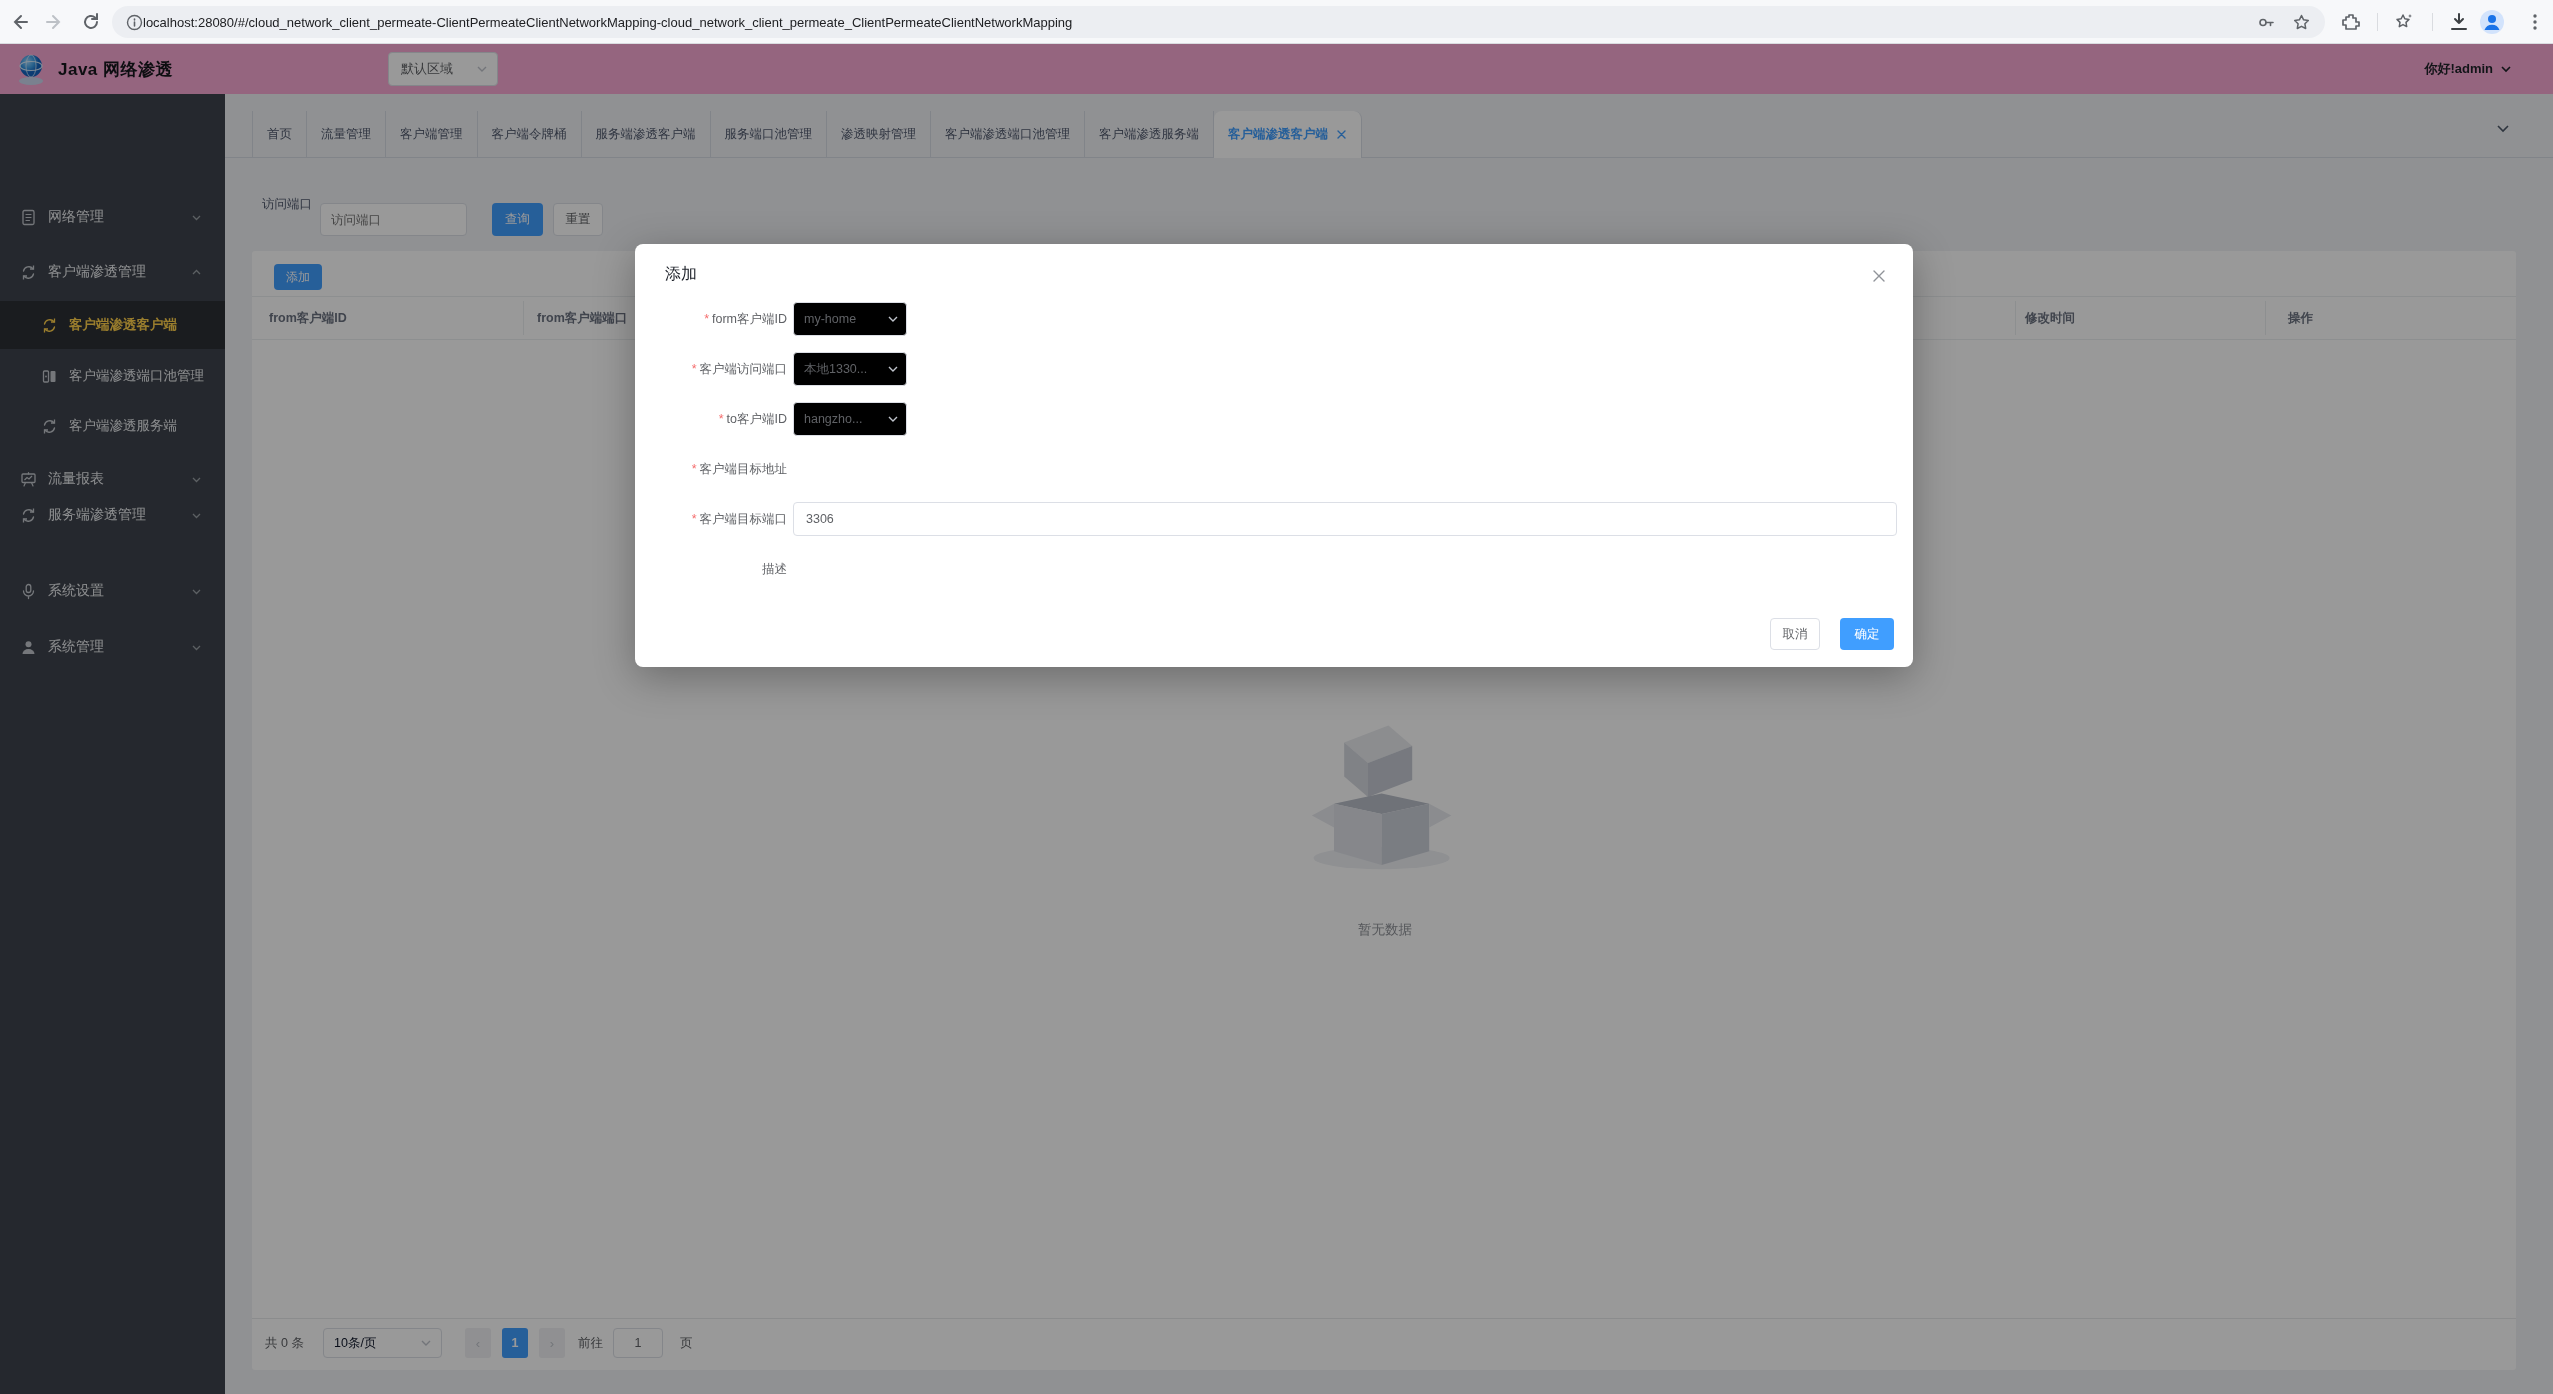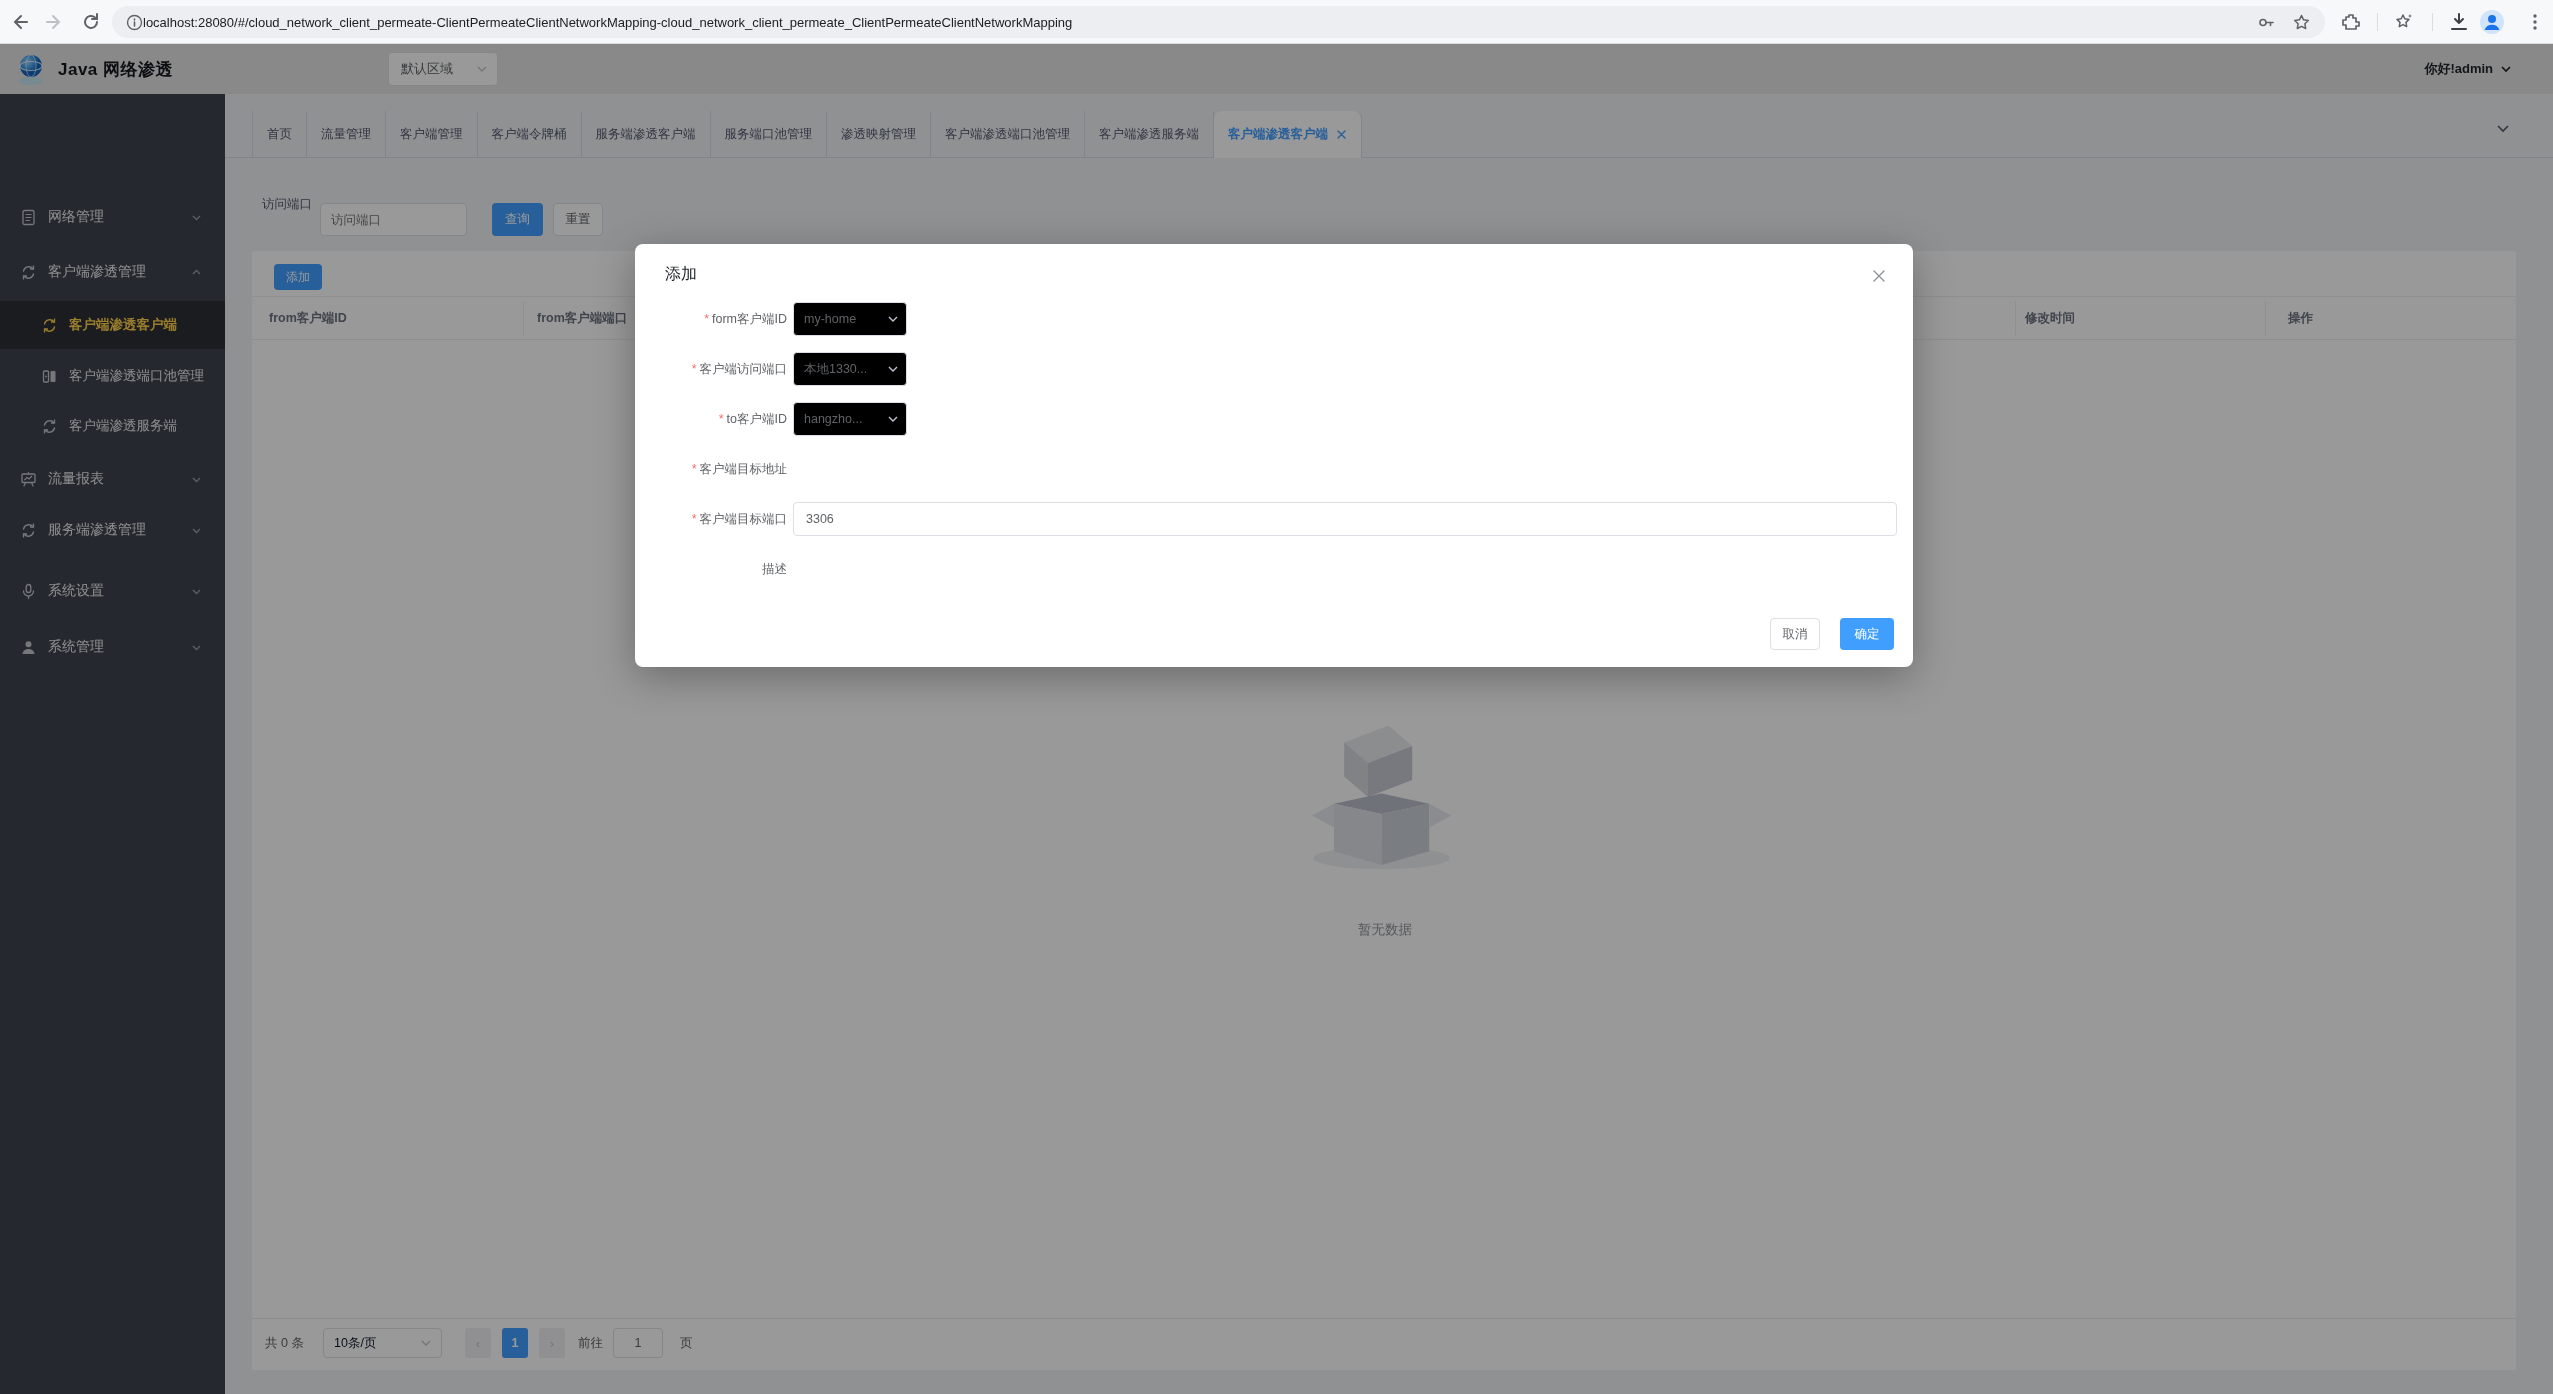--- a/index.html
+++ b/index.html
@@ -8,21 +8,21 @@
          font-family:"Liberation Sans","DejaVu Sans",sans-serif;}
   .abs{position:absolute}
   svg{display:block}
 
   
   .chrome{position:absolute;top:0;left:0;width:100%;height:44px;background:#f7f8fa;border-bottom:1px solid #dadce0;z-index:50}
   .omnibox{position:absolute;left:112px;top:6px;width:2213px;height:32px;background:#eceef2;border-radius:16px;display:flex;align-items:center;font-size:13px;color:#202124}
   .nav-ic{position:absolute;top:11px;width:22px;height:22px}
 
   
-  .appbar{position:absolute;top:44px;left:0;width:100%;height:50px;background:#e5e5e5;z-index:1}
+  .appbar{position:absolute;top:44px;left:0;width:100%;height:50px;background:#f9a8d4;z-index:1}
   .appbar .title{position:absolute;left:58px;top:0;height:50px;display:flex;align-items:center;font-size:17px;font-weight:bold;color:#16181d;letter-spacing:.5px}
   .hsel{position:absolute;left:388px;top:8px;width:110px;height:34px;border:1px solid #dcdfe6;border-radius:4px;display:flex;align-items:center;font-size:13px;color:#606266;background:#fff}
   .hsel span{padding-left:12px;flex:1}
   .greet{position:absolute;right:40px;top:0;height:50px;display:flex;align-items:center;gap:6px;font-size:13px;font-weight:bold;color:#1f2329}
 
   
   .sidebar{position:absolute;left:0;top:94px;width:225px;height:1300px;background:#3f444d;z-index:1}
   .srow{position:absolute;left:0;width:225px;height:48px;display:flex;align-items:center;color:#e9ebee;font-size:14px;cursor:pointer}
   .srow .ic{position:absolute;left:20px;width:17px;height:17px}
   .srow .lbl{position:absolute;left:48px;white-space:nowrap}
@@ -249,21 +249,21 @@
           <rect x="2" y="3" width="13" height="8.5" rx="1" fill="none" stroke="#c3c7cd" stroke-width="1.3"></rect>
           <path d="M4.5 9l2.5-2.5 2 1.5 3-3" fill="none" stroke="#c3c7cd" stroke-width="1.2"></path>
           <path d="M5.5 11.5L4 15M11.5 11.5L13 15M8.5 1.5V3" stroke="#c3c7cd" stroke-width="1.2" stroke-linecap="round"></path>
         </svg>
       <span class="lbl">流量报表</span>
       <svg class="chev" width="13" height="13" viewBox="0 0 13 13">
           <path d="M3 5l3.5 3.5L10 5" fill="none" stroke="#9aa0a6" stroke-width="1.3"></path>
         </svg>
     </div>
 
-    <div class="srow" style="top:412px">
+    <div class="srow" style="top:397px">
       <svg class="ic" viewBox="0 0 17 17">
           <path d="M3.5 7a5.5 5.5 0 0 1 9.5-2.3" fill="none" stroke="#c3c7cd" stroke-width="1.3" stroke-linecap="round"></path>
           <path d="M13.5 1.5v3.5H10" fill="none" stroke="#c3c7cd" stroke-width="1.3"></path>
           <path d="M13.5 10a5.5 5.5 0 0 1-9.5 2.3" fill="none" stroke="#c3c7cd" stroke-width="1.3" stroke-linecap="round"></path>
           <path d="M3.5 15.5V12H7" fill="none" stroke="#c3c7cd" stroke-width="1.3"></path>
         </svg>
       <span class="lbl">服务端渗透管理</span>
       <svg class="chev" width="13" height="13" viewBox="0 0 13 13">
           <path d="M3 5l3.5 3.5L10 5" fill="none" stroke="#9aa0a6" stroke-width="1.3"></path>
         </svg>

